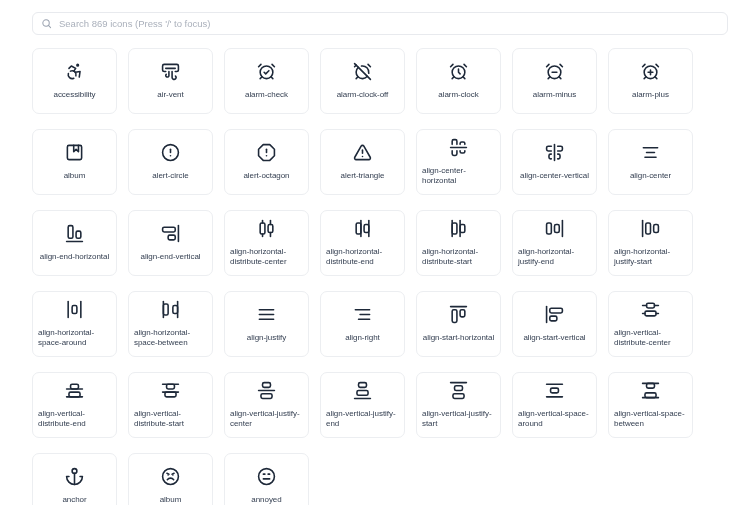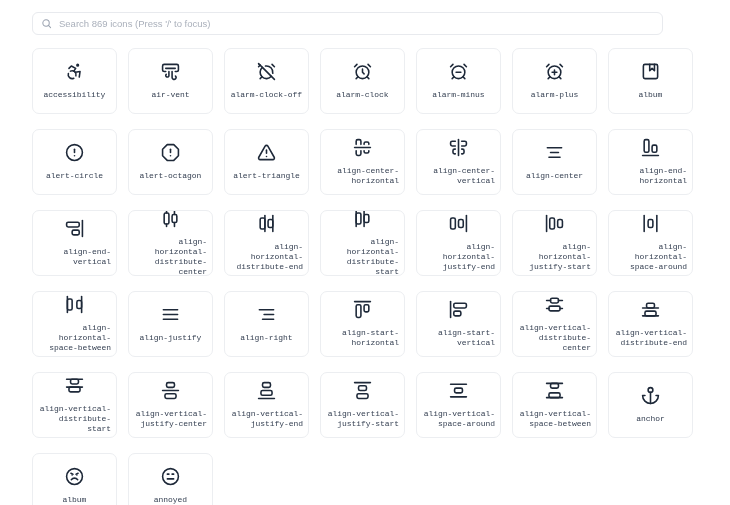--- a/index.html
+++ b/index.html
@@ -19,21 +19,21 @@
     height: 505px;
     position: relative;
     background: #ffffff;
     box-sizing: border-box;
     padding: 12px 32px 0 32px;
   }
 
   
   .search-wrap {
     position: relative;
-    width: 631px;
+    width: 696px;
     height: 23px;
     border: 1px solid #e8eaee;
     border-radius: 6px;
     background: #ffffff;
     display: flex;
     align-items: center;
     box-sizing: border-box;
     padding: 0 8px;
     margin-bottom: 13px;
   }
@@ -87,22 +87,22 @@
     justify-content: center;
     margin-bottom: 9px;
     color: #1e2939;
     flex: 0 0 auto;
   }
   .icon-glyph svg { display: block; }
   .icon-label {
     font-size: 8px;
     line-height: 10px;
     color: #364153;
-    text-align: right;
-    font-family: Liberation Mono, monospace;
+    text-align: left;
+    font-family: Liberation Sans, sans-serif;
     letter-spacing: -0.05px;
     word-break: break-word;
     max-width: 78px;
   }
 </style>
 </head>
 <body>
 
 <div id="app">
 
@@ -136,20 +136,33 @@
             <path d="M6 8h12"></path>
             <path d="M18.3 17.7a2.5 2.5 0 0 1-3.16 3.83 2.53 2.53 0 0 1-1.14-2V12"></path>
             <path d="M6.6 15.6A2 2 0 1 0 10 17v-5"></path>
           </svg>
         </span>
         <span class="icon-label">air-vent</span>
       </div>
       <div class="icon-card">
         <span class="icon-glyph">
           <svg viewBox="0 0 24 24" width="19" height="19" fill="none" stroke="currentColor" stroke-width="2" stroke-linecap="round" stroke-linejoin="round">
+            <circle cx="12" cy="13" r="8"></circle>
+            <path d="M5 3 2 6"></path>
+            <path d="m22 6-3-3"></path>
+            <path d="M6.38 18.7 4 21"></path>
+            <path d="M17.64 18.67 20 21"></path>
+            <path d="m9 13 2 2 4-4"></path>
+          </svg>
+        </span>
+        <span class="icon-label">alarm-check</span>
+      </div>
+      <div class="icon-card">
+        <span class="icon-glyph">
+          <svg viewBox="0 0 24 24" width="19" height="19" fill="none" stroke="currentColor" stroke-width="2" stroke-linecap="round" stroke-linejoin="round">
             <path d="M6.87 6.87a8 8 0 1 0 11.26 11.26"></path>
             <path d="M19.9 14.25a8 8 0 0 0-9.15-9.15"></path>
             <path d="m22 6-3-3"></path>
             <path d="M6.26 18.67 4 21"></path>
             <path d="m2 2 20 20"></path>
             <path d="M4 4 2 6"></path>
           </svg>
         </span>
         <span class="icon-label">alarm-clock-off</span>
       </div>

